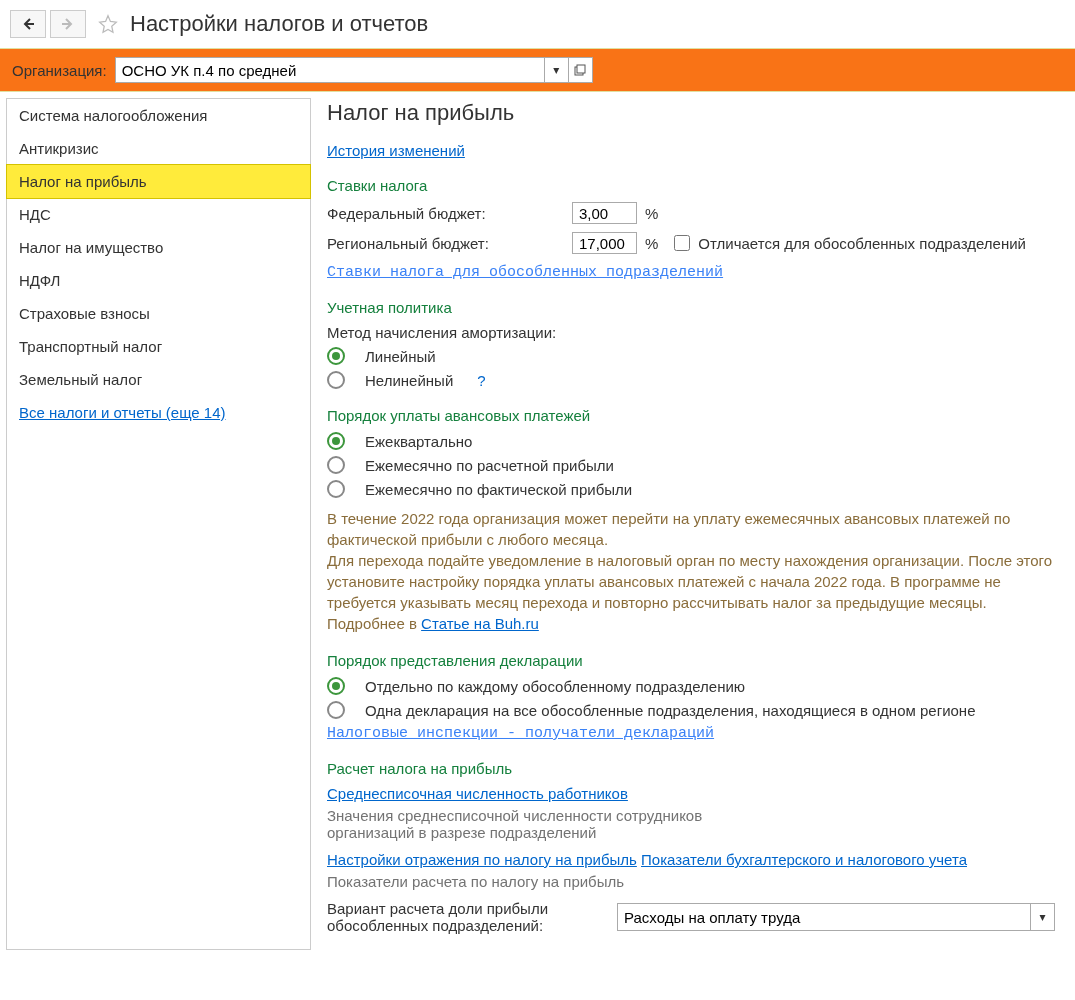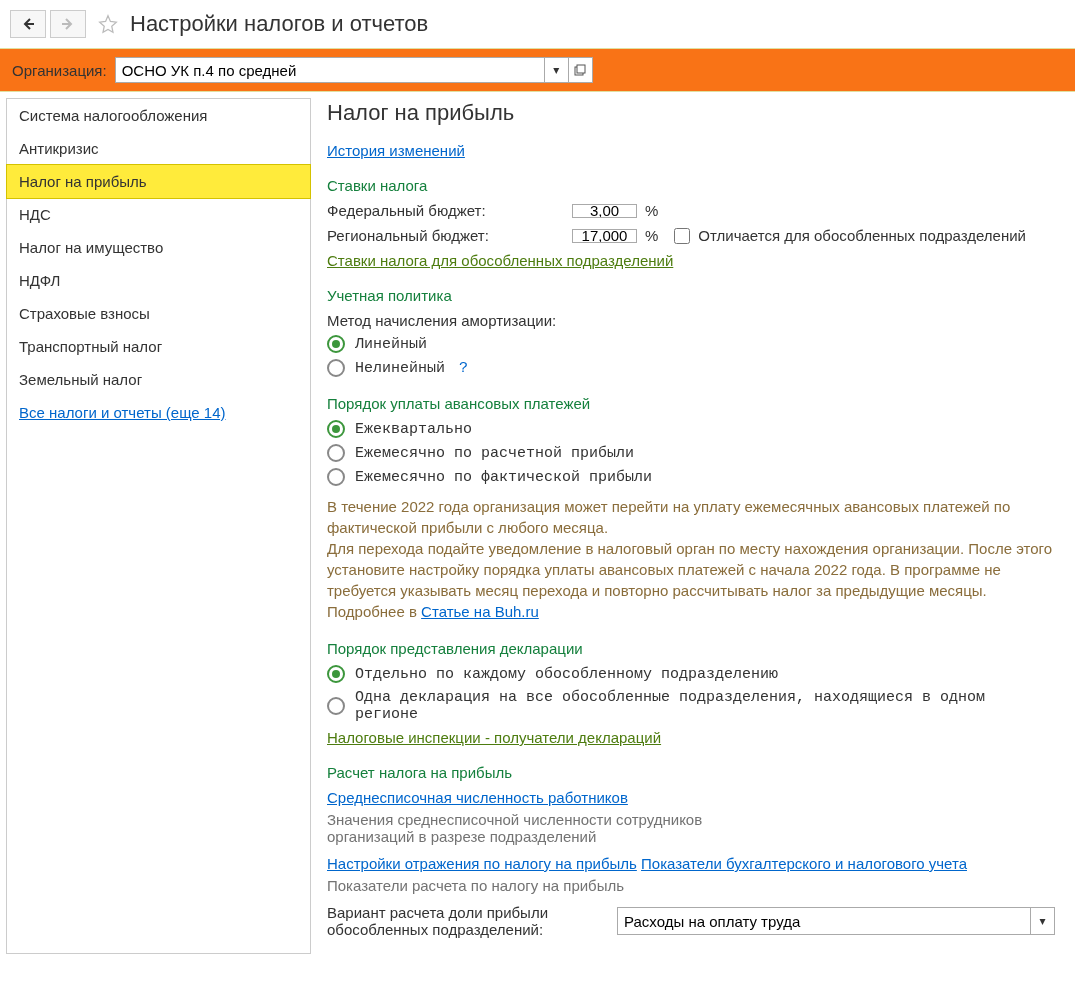--- a/index.html
+++ b/index.html
@@ -16,28 +16,28 @@
   .org-input { width: 430px; height: 26px; border: 1px solid #aaa; padding: 2px 6px; font-size: 15px; }
   .org-btn { width: 24px; height: 26px; border: 1px solid #aaa; border-left: none; background: #fff; display: flex; align-items: center; justify-content: center; cursor: pointer; font-size: 12px; }
   .main { display: flex; }
   .sidebar { width: 305px; border: 1px solid #ccc; margin: 6px 0 0 6px; }
   .sidebar-item { padding: 8px 12px; cursor: pointer; border-bottom: 0; }
   .sidebar-item.active { background: #ffeb3b; outline: 1px solid #d4c200; }
   .sidebar-link { padding: 8px 12px; color: #0066cc; text-decoration: underline; cursor: pointer; }
   .content { flex: 1; padding: 8px 16px 16px 16px; max-width: 760px; }
   h2 { font-size: 22px; font-weight: normal; margin-bottom: 16px; }
   .link { color: #0066cc; text-decoration: underline; cursor: pointer; }
-  .link.dim { color: #4d7c0f; }
+  .link.dim { color: #3b82f6; font-family: Liberation Mono, monospace; }
   .section-title { color: #15803d; margin-top: 18px; margin-bottom: 8px; }
   .row { display: flex; align-items: center; margin-bottom: 8px; }
   .row-label { width: 245px; }
-  .num-input { width: 65px; height: 14px; border: 1px solid #aaa; text-align: center; padding: 0 6px; font-size: 15px; }
+  .num-input { width: 65px; height: 14px; border: 1px solid #aaa; text-align: left; padding: 10px 6px; font-size: 15px; }
   .pct { margin-left: 8px; }
   .checkbox { width: 16px; height: 16px; margin-left: 16px; margin-right: 8px; }
-  .radio-row { display: flex; align-items: center; margin-bottom: 6px; gap: 10px; font-family: Liberation Mono, monospace; }
+  .radio-row { display: flex; align-items: center; margin-bottom: 6px; gap: 20px; }
   .radio { width: 18px; height: 18px; border: 2px solid #888; border-radius: 50%; display: flex; align-items: center; justify-content: center; cursor: pointer; flex-shrink: 0; }
   .radio.checked { border-color: #3c963c; }
   .radio.checked::after { content: ""; width: 8px; height: 8px; background: #3c963c; border-radius: 50%; }
   .help { color: #0066cc; margin-left: 4px; }
   .info-text { color: #8a6d3b; line-height: 1.4; margin-top: 10px; }
   .desc-text { color: #737373; margin-top: 5px; margin-bottom: 10px; }
   .plain-label { margin-bottom: 6px; }
   .select-row { display: flex; align-items: center; margin-top: 8px; }
   .select-label { width: 290px; }
   .select-input { flex: 1; height: 28px; border: 1px solid #aaa; padding: 2px 6px; font-size: 15px; }

